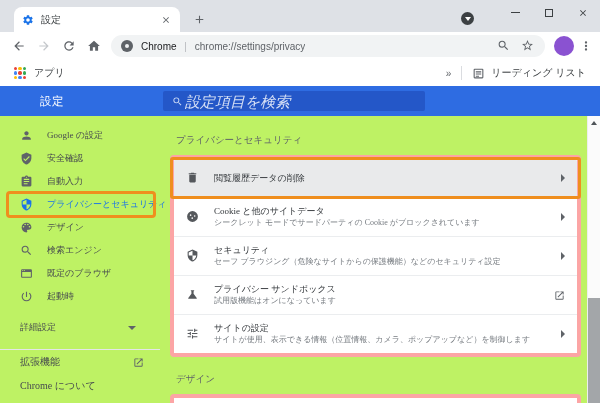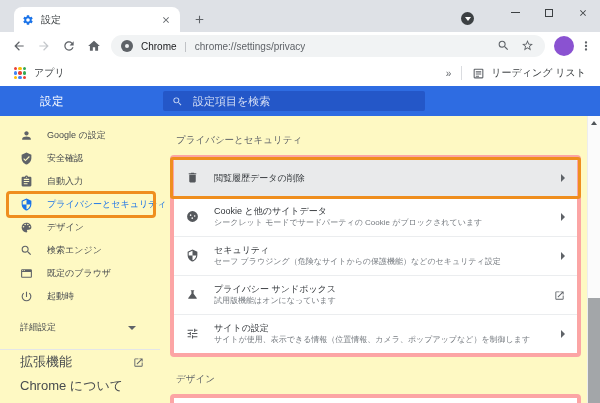--- a/index.html
+++ b/index.html
@@ -54,42 +54,42 @@
   .rl-icon{width:13px;height:13px;color:#5f6368;display:flex;}
   .rl-label{margin-left:6px;color:#3c4043;}
 
   
   .settings-header{height:30px;background:var(--c-header_blue,#2e6ce2);position:relative;
     display:flex;align-items:center;}
   .sh-title{color:#fff;font-size:11.5px;margin-left:40px;letter-spacing:.5px;}
   .sh-search{position:absolute;left:163px;top:5px;width:262px;height:20px;border-radius:2px;
     background:var(--c-search_box_blue,#2457c8);display:flex;align-items:center;padding:0 9px;box-sizing:border-box;}
   .sh-mag{width:11px;height:11px;color:#cfddf7;display:flex;flex:none;}
-  .sh-input{flex:1;margin-left:8px;background:transparent;border:none;outline:none;color:#fff;font-size:11px;
-    font-family:inherit;}
+  .sh-input{flex:1;background:transparent;border:none;outline:none;color:#fff;font-size:15px;
+    font-family:inherit;font-style:italic;}
   .sh-input::placeholder{color:rgba(255,255,255,.82);}
 
   
-  .bodyarea{height:287px;background:#fef9c3;display:flex;position:relative;}
+  .bodyarea{height:287px;background:#bef264;display:flex;position:relative;font-family:Liberation Serif, serif;}
 
   
   .sidebar{width:160px;flex:none;padding-top:8px;box-sizing:border-box;}
   .mi{height:23px;display:flex;align-items:center;padding-left:20px;position:relative;
     color:#474b4f;font-size:9px;cursor:pointer;white-space:nowrap;}
   .micon{width:14px;height:14px;margin-right:13px;color:#5f6368;display:flex;flex:none;}
   .mi.selected{color:var(--c-accent_blue,#1a73e8);}
   .mi.selected .micon{color:var(--c-accent_blue,#1a73e8);}
   .sel-box{position:absolute;left:6px;right:4px;top:-2px;bottom:-2px;
     border:3px solid var(--c-highlight_orange,#ef8e1e);border-radius:4px;pointer-events:none;}
   .advanced{height:23px;margin-top:8px;display:flex;align-items:center;padding-left:20px;
     font-size:9px;color:#474b4f;position:relative;cursor:pointer;}
   .caret-down{position:absolute;right:24px;width:0;height:0;border-left:4px solid transparent;
     border-right:4px solid transparent;border-top:4px solid #5f6368;}
   .sb-divider{border-top:1px solid #e4e6e8;margin-top:10px;}
-  .sb-foot{height:24px;display:flex;align-items:center;padding-left:20px;font-size:13px;
+  .sb-foot{height:24px;display:flex;align-items:center;padding-left:20px;font-size:10px;
     color:#474b4f;position:relative;cursor:pointer;}
   .sb-ext-ic{position:absolute;right:16px;width:11px;height:11px;color:#5f6368;display:flex;}
 
   
   .content{flex:1;padding:0 19px 0 10px;overflow:hidden;min-width:0;}
   .section-h{margin:18px 0 8px 6px;font-size:9.5px;color:#5f6368;font-weight:normal;}
   .section-h.second{margin-top:16px;}
   .card{background:#fff;border:4px solid #fca5a5;border-radius:4px;}
   .crow{height:38px;display:flex;align-items:center;padding:0 12px;position:relative;cursor:pointer;}
   .crow + .crow{border-top:1px solid #ebedef;}

